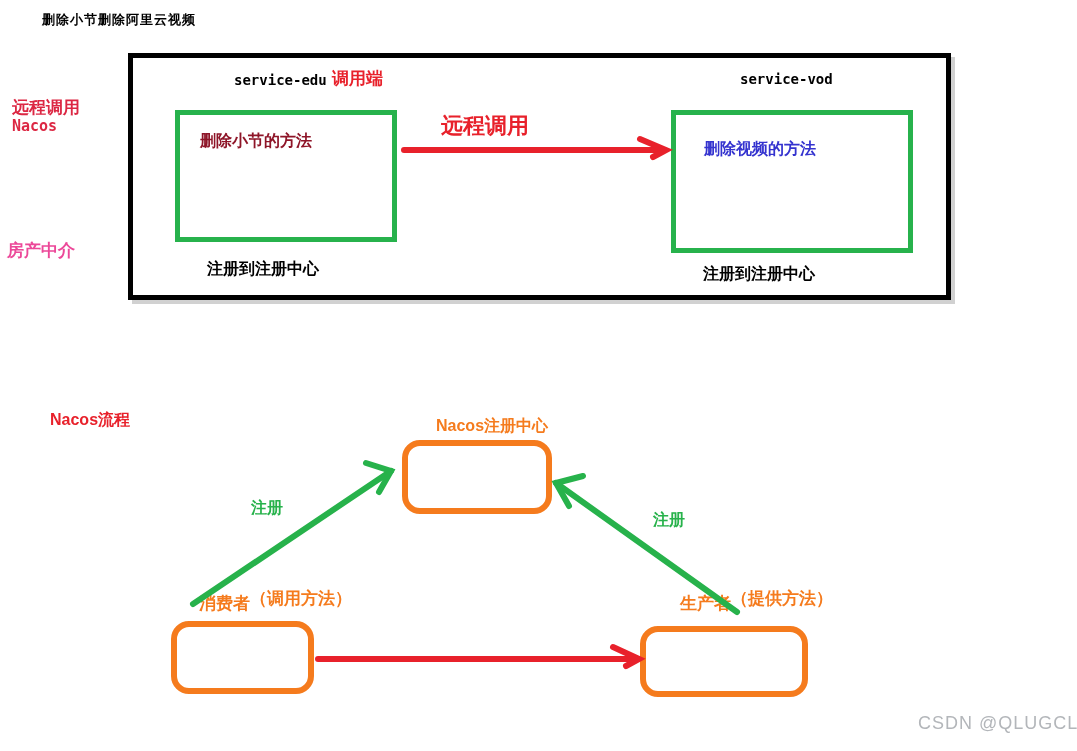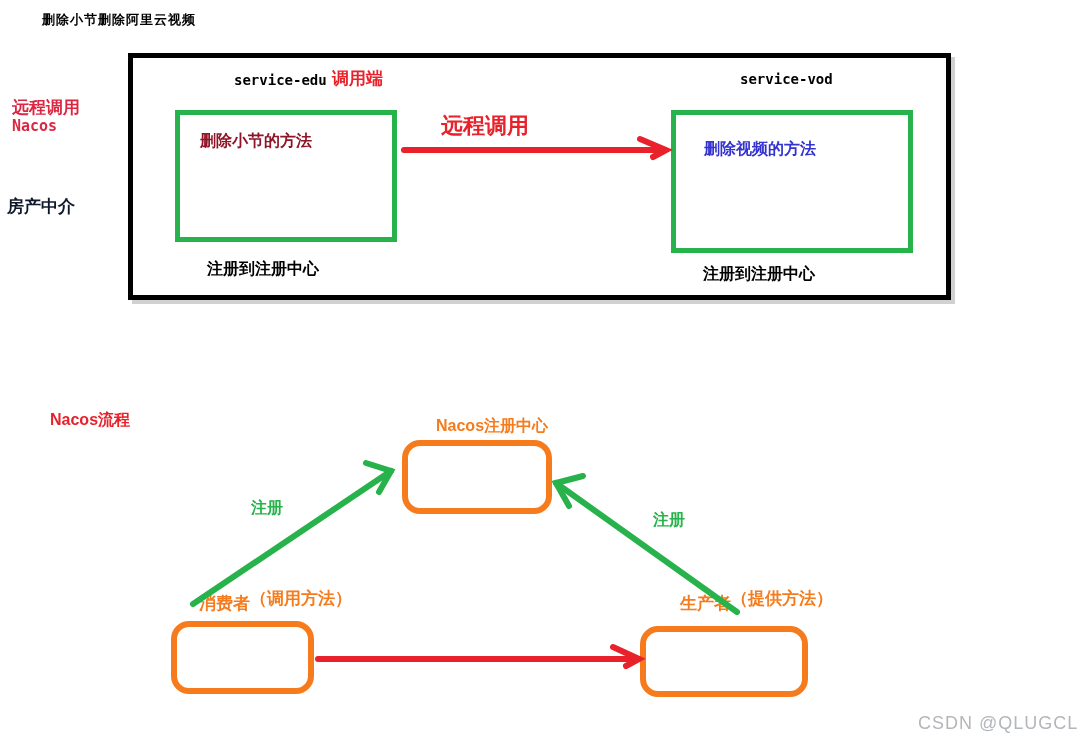--- a/index.html
+++ b/index.html
@@ -11,21 +11,21 @@
     overflow:hidden;
   }
   .abs{position:absolute;white-space:nowrap;}
   .b{font-weight:bold;}
   .mono{font-family:"DejaVu Sans Mono","Liberation Mono",monospace;}
 
   
   .red{color:#e8212b;}
   .crimson{color:#dc2743;}
   .darkred{color:#8e1528;}
-  .blue-azure{color:#0f172a;}
+  .blue-azure{color:#ec4899;margin-top:44px;}
   .blue-royal{color:#3433cf;}
   .green{color:#27b24b;}
   .orange{color:#f57b1d;}
   .gray{color:#b3b6ba;}
   .black{color:#000;}
 
   
   .page-title{left:42px;top:11px;font-size:13px;letter-spacing:1px;}
 
   

